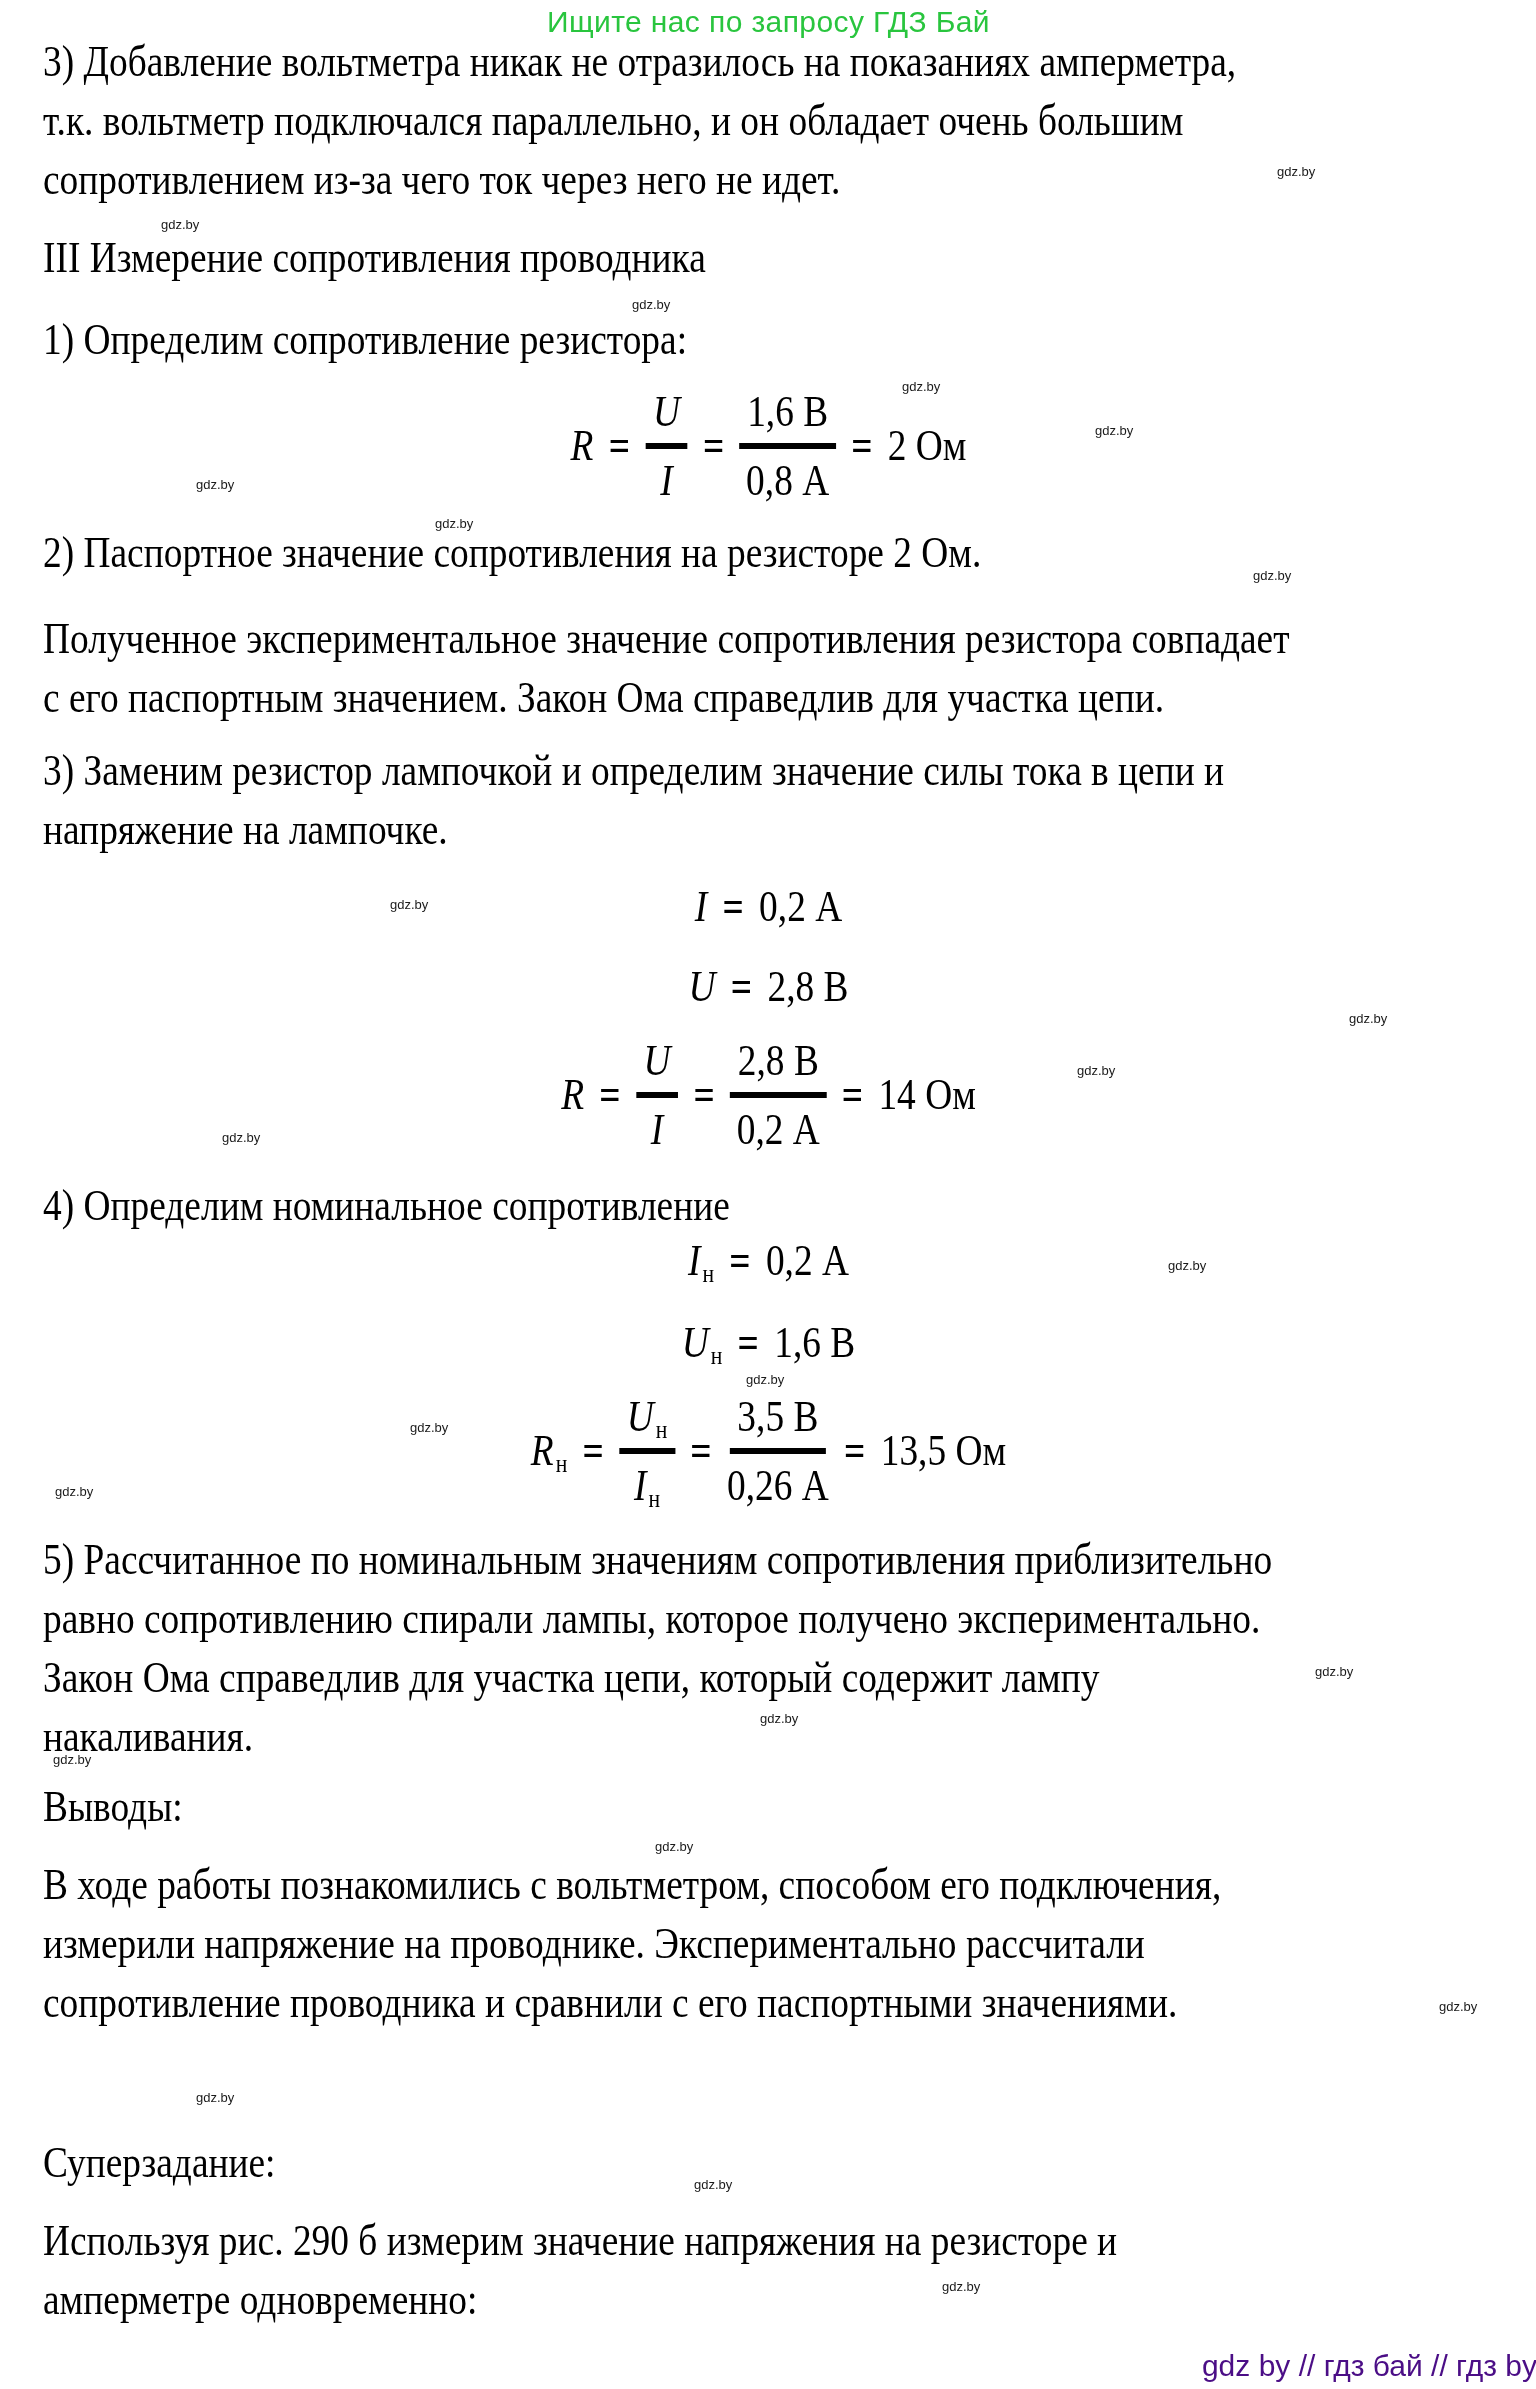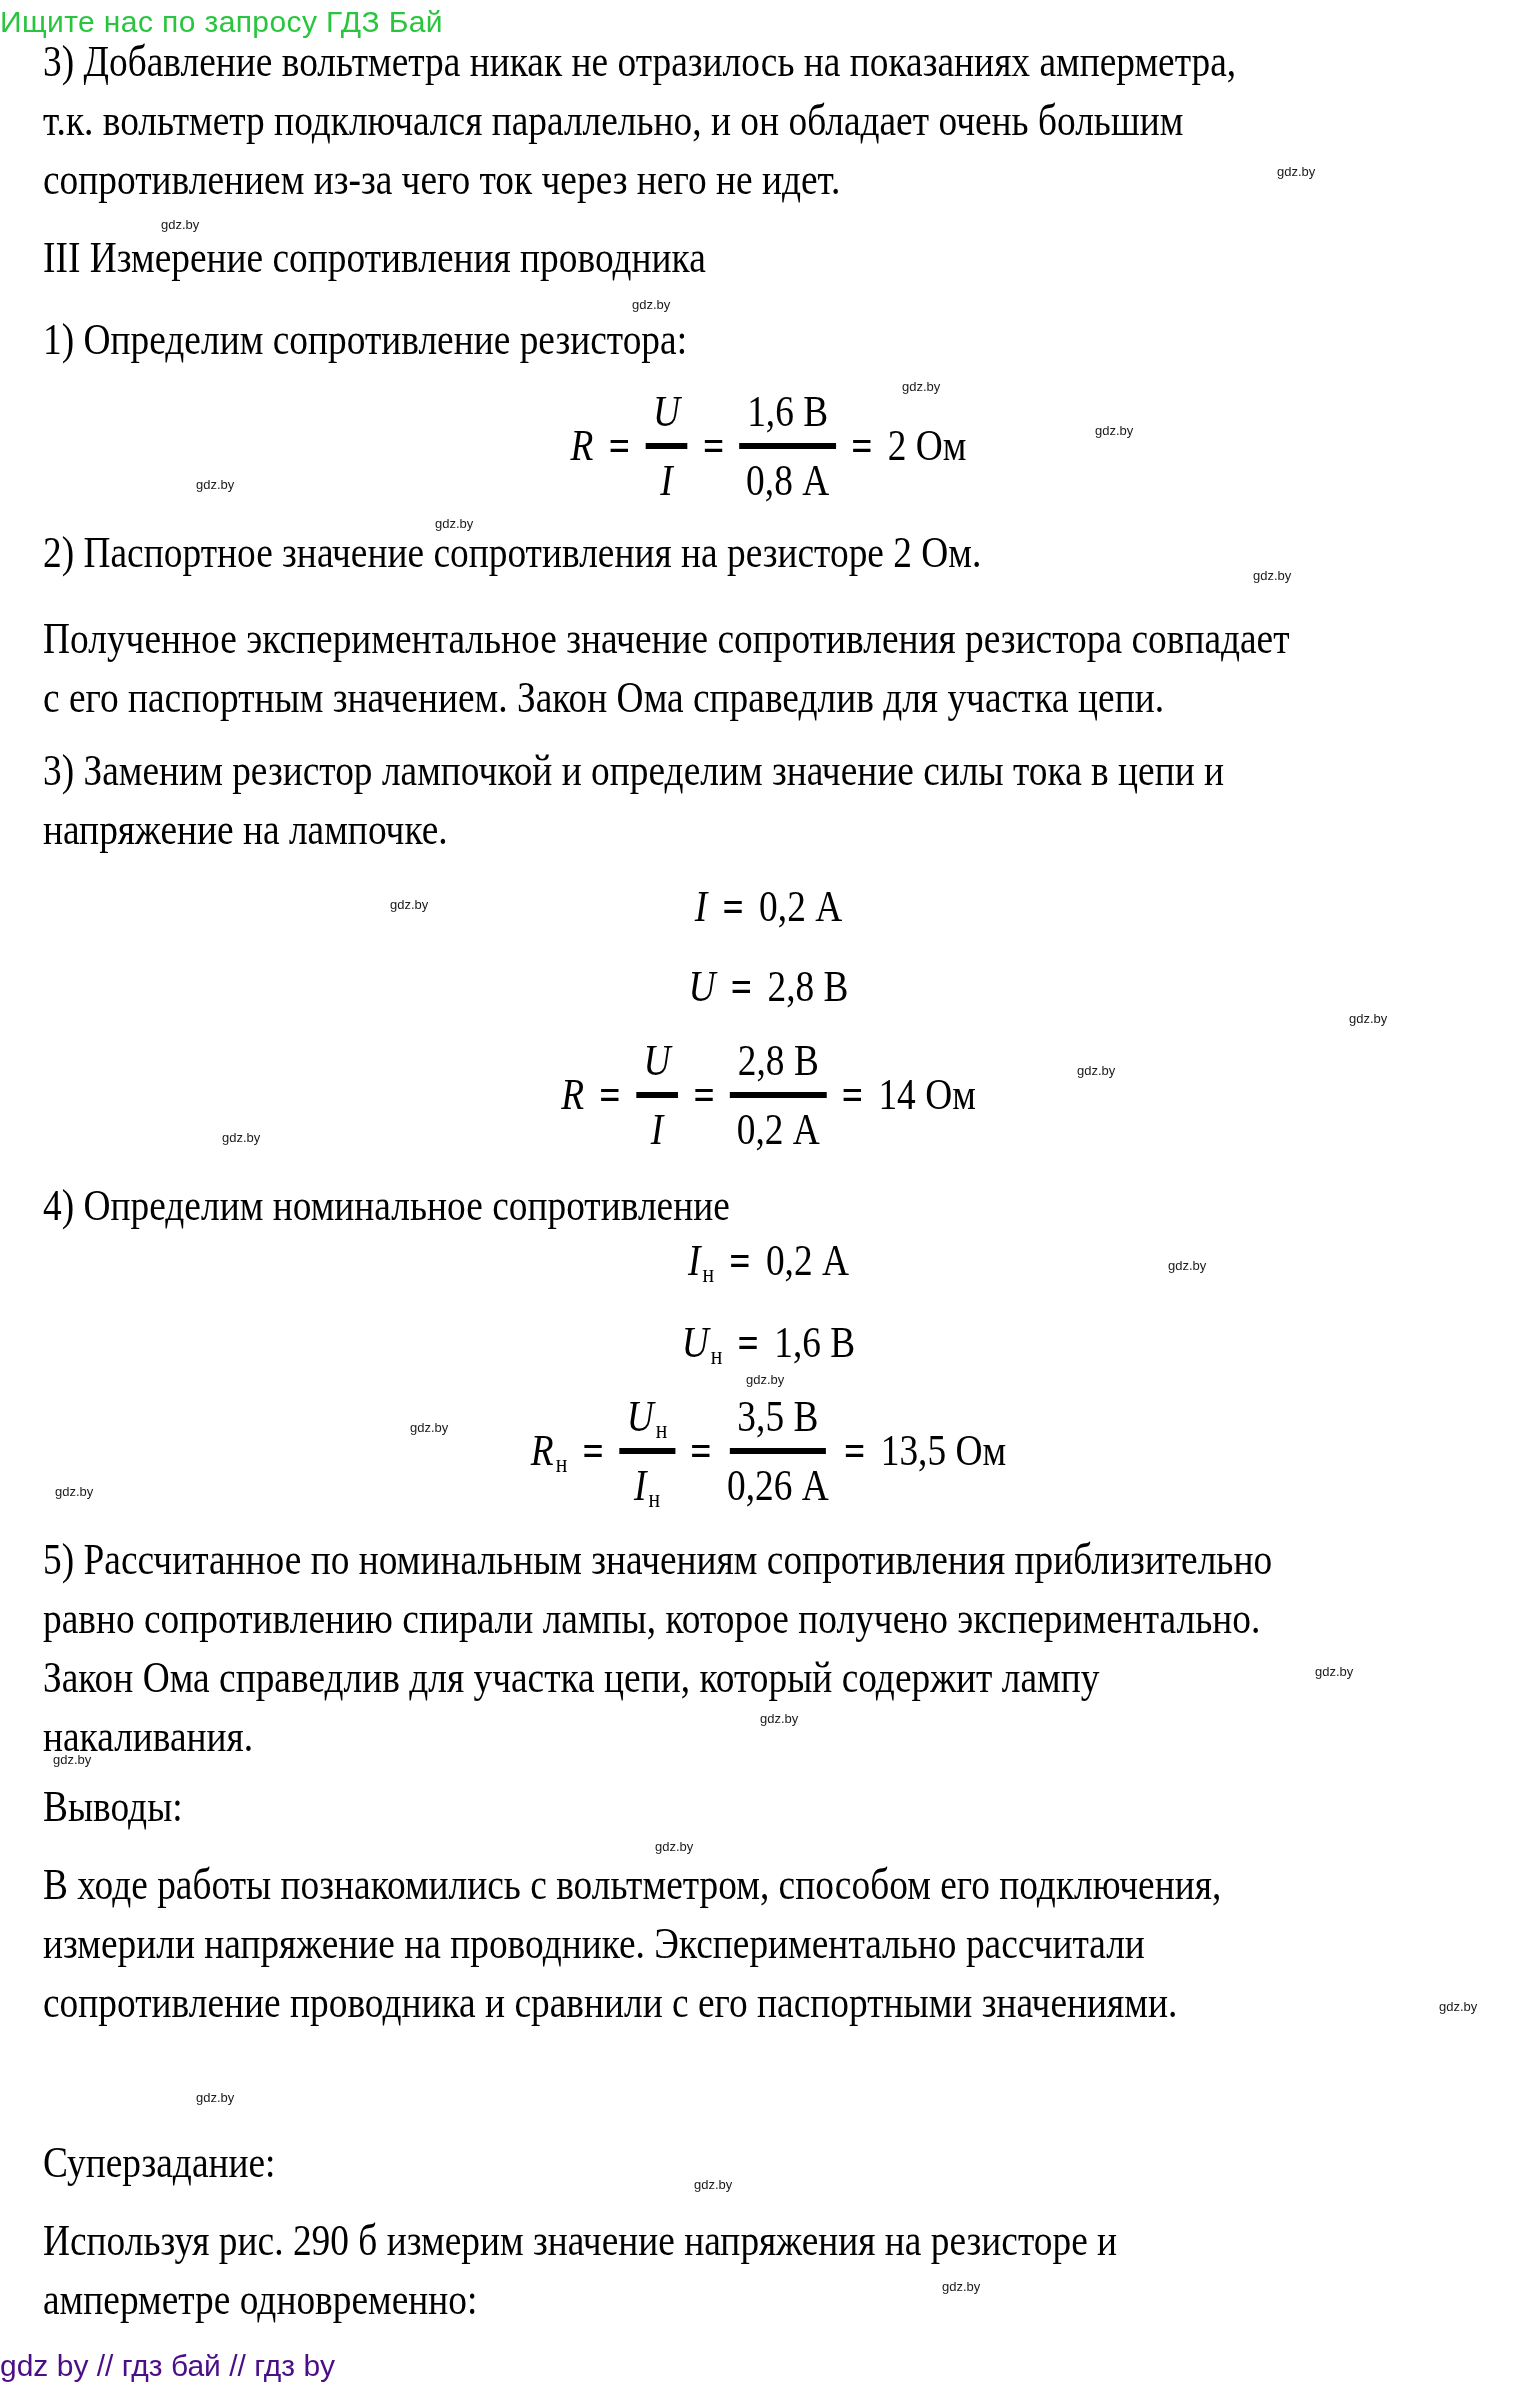--- a/index.html
+++ b/index.html
@@ -7,21 +7,21 @@
   body {
     position:relative;
     width:1537px; height:2389px;
     overflow:hidden;
     font-family:"Liberation Serif","DejaVu Serif",serif;
     color:#000;
   }
   
   .banner {
     position:absolute; top:4.6px; left:0; width:100%;
-    text-align:left;
+    text-align:center;
     font-family:"Liberation Sans","DejaVu Sans",sans-serif;
     font-size:30px; letter-spacing:0.4px;
   }
   
   .para {
     position:absolute; left:43px;
     font-size:44px; line-height:59px;
     transform:scaleX(0.85); transform-origin:0 0;
     white-space:nowrap;
   }
@@ -45,21 +45,21 @@
   .frac .den { padding-top:6px; }
   
   .wm {
     position:absolute;
     font-family:"Liberation Sans","DejaVu Sans",sans-serif;
     font-size:13px; color:#1b1b1b; white-space:nowrap;
   }
   
   .footer {
     position:absolute; top:2349px; left:0; width:100%;
-    text-align:left;
+    text-align:right;
     font-family:"Liberation Sans","DejaVu Sans",sans-serif;
     font-size:30px;
   }
 </style>
 </head>
 <body>
 
 <div class="banner" style="color: rgb(41, 197, 62);">Ищите нас по запросу ГДЗ Бай</div>
 
 <div id="wm-layer">

